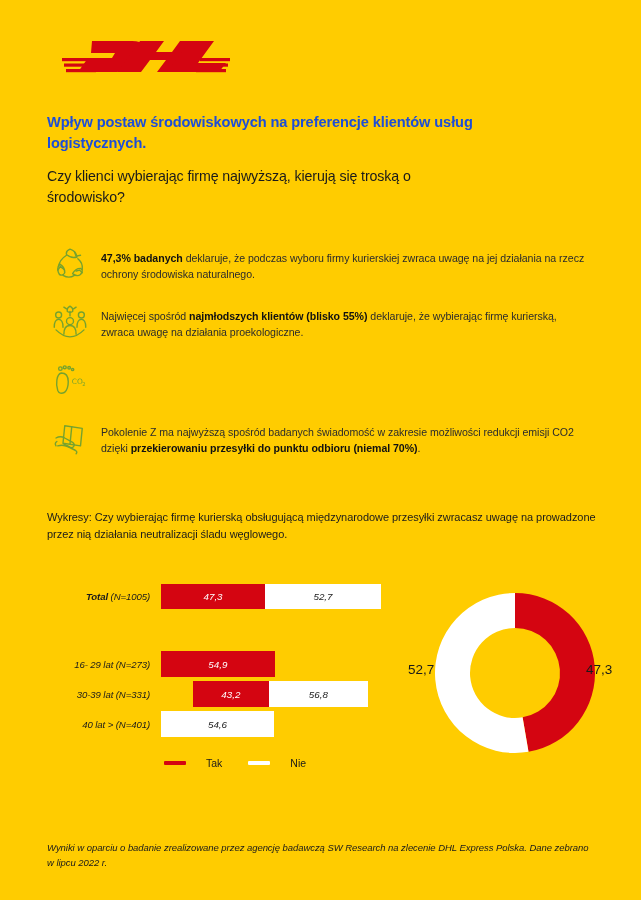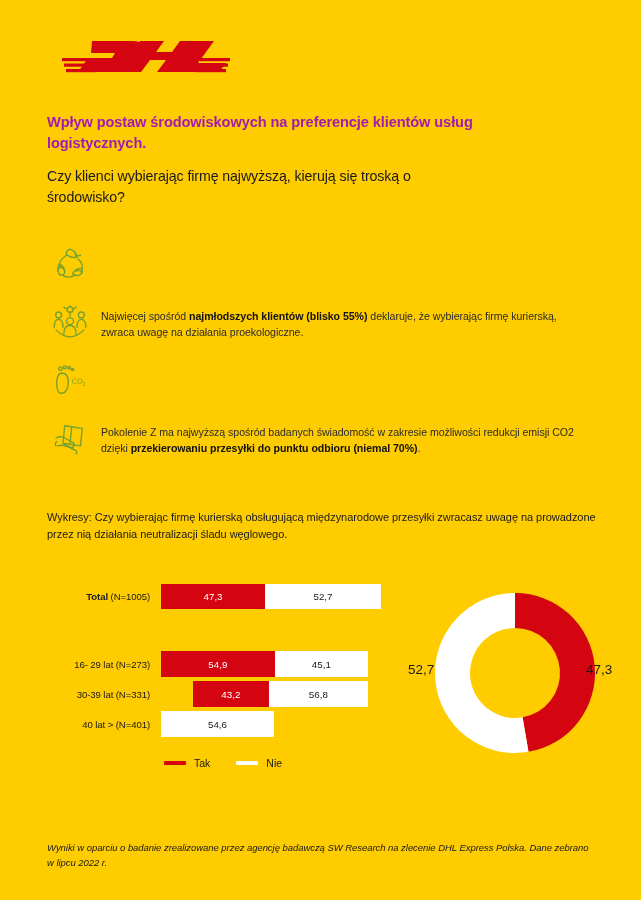--- a/index.html
+++ b/index.html
@@ -29,21 +29,21 @@
 
   
   .headline {
     position: absolute;
     left: 47px;
     top: 112px;
     width: 470px;
     font-size: 14.6px;
     font-weight: bold;
     line-height: 1.42;
-    color: #a21caf;
+    color: #1d4ed8;
     letter-spacing: -0.1px;
   }
   .subhead {
     position: absolute;
     left: 47px;
     top: 166px;
     width: 440px;
     font-size: 14.2px;
     font-weight: normal;
     line-height: 1.48;
@@ -104,20 +104,21 @@
     position: absolute;
     left: 0;
     top: 583px;
     width: 400px;
   }
   .bar-row {
     display: flex;
     align-items: center;
     height: 26px;
     margin-bottom: 4px;
+    font-style: italic;
   }
   .bar-row.total { margin-bottom: 42px; }
   .bar-label {
     width: 150px;
     text-align: right;
     padding-right: 11px;
     font-size: 9.6px;
     color: #1a1a1a;
     white-space: nowrap;
     letter-spacing: -0.1px;
@@ -155,21 +156,21 @@
     position: absolute;
     left: 164px;
     top: 757px;
     display: flex;
     align-items: center;
     gap: 26px;
   }
   .legend-item {
     display: flex;
     align-items: center;
-    gap: 8px;
+    gap: 20px;
     font-size: 10.5px;
     color: #1a1a1a;
   }
   .legend-dash {
     width: 22px;
     height: 4px;
     border-radius: 1px;
   }
 
   
@@ -237,20 +238,23 @@
         <path d="M24 7 Q31 9 32 16 Q25 18 20 13 Q19 9 24 7 Z"></path>
         <path d="M31 15 L29 10 M31 15 L36 14"></path>
         <path d="M12 36 Q8 30 12 24 Q18 27 18 34 Q16 38 12 36 Z"></path>
         <path d="M13 27 L10 31 M13 27 L17 30"></path>
         <path d="M36 36 Q32 39 27 35 Q30 29 36 29 Q40 31 36 36 Z"></path>
         <path d="M35 31 L38 34 M35 31 L31 32"></path>
         <path d="M20 14 Q12 19 11 27"></path>
         <path d="M33 18 Q39 23 38 30"></path>
         <path d="M16 37 Q23 41 29 37"></path>
       </svg>
+    </span>
+    <span class="bullet-text">
+      <b>47,3% badanych</b><span> deklaruje, że podczas wyboru firmy kurierskiej zwraca uwagę na jej działania na rzecz ochrony środowiska naturalnego.</span>
     </span>
   </div>
 
   <div class="bullet">
     <span class="bullet-icon">
       <svg width="42" height="42" viewBox="0 0 48 48" fill="none" stroke="#76A22E" stroke-width="1.6" stroke-linecap="round" stroke-linejoin="round">
         <path d="M24 6 Q28 8 27 12 Q24 14 21 12 Q20 8 24 6 Z"></path>
         <path d="M24 12 L24 17"></path>
         <path d="M20 9 L17 7 M28 9 L31 7"></path>
         <circle cx="11" cy="16" r="3.4"></circle>
@@ -309,21 +313,20 @@
     <div class="bar-track">
       <div class="bar-seg yes" style="flex-basis: 47.3%;">47,3</div>
       <div class="bar-seg no" style="flex-basis: 52.7%;">52,7</div>
     </div>
   </div>
 
   <div class="bar-row">
     <div class="bar-label">16- 29 lat (N=273)</div>
     <div class="bar-track">
       <div class="bar-seg yes" style="flex-basis: 54.9%;">54,9</div>
-      <div class="bar-seg no" style="flex-basis: 45.1%;">45,1</div>
     </div>
   </div>
 
   <div class="bar-row">
     <div class="bar-label">30-39 lat (N=331)</div>
     <div class="bar-track">
       <div class="bar-seg yes" style="flex-basis: 43.2%; margin-left: 32px;">43,2</div>
       <div class="bar-seg no" style="flex-basis: 56.8%;">56,8</div>
     </div>
   </div>

